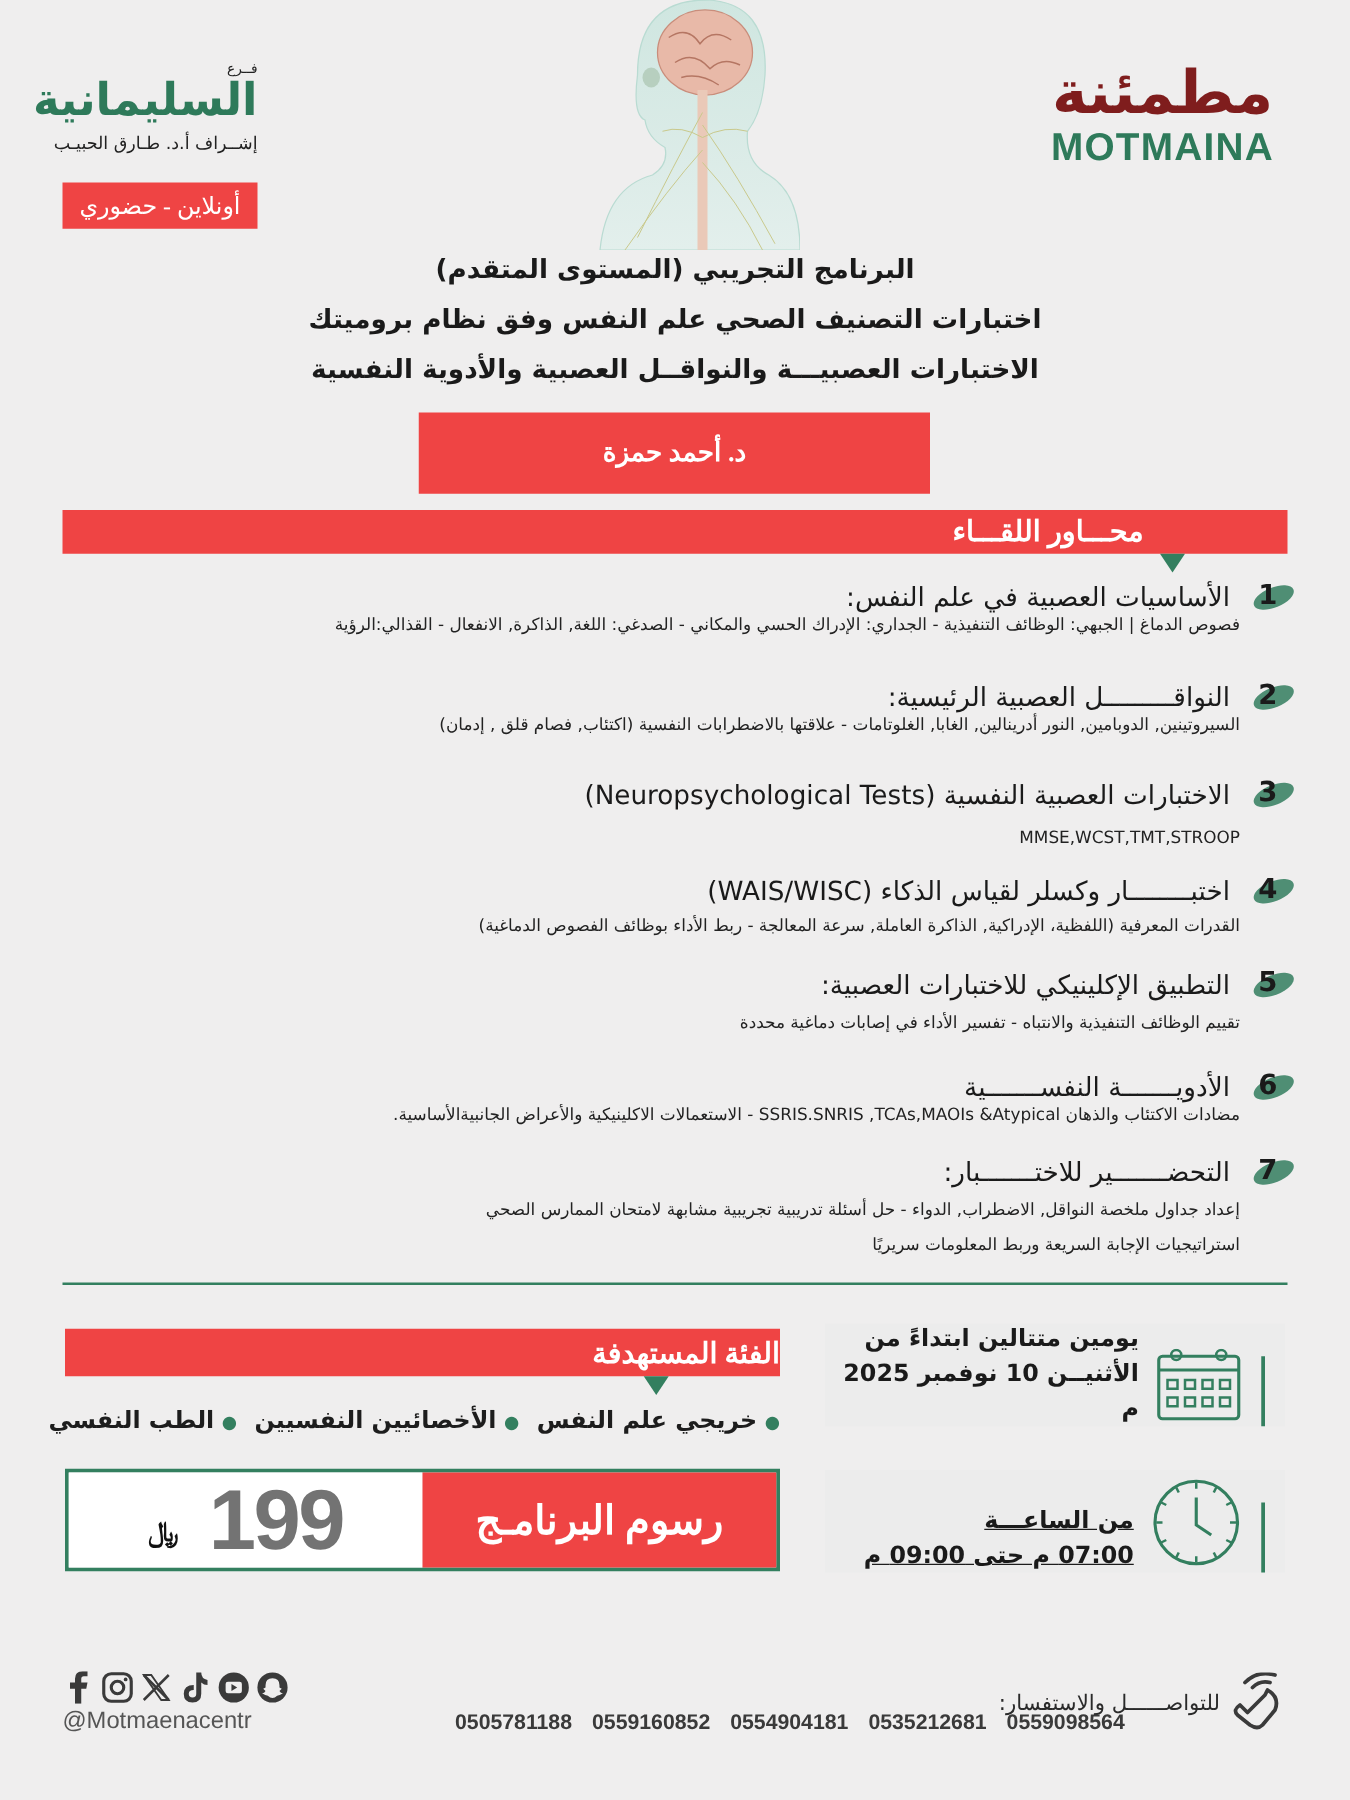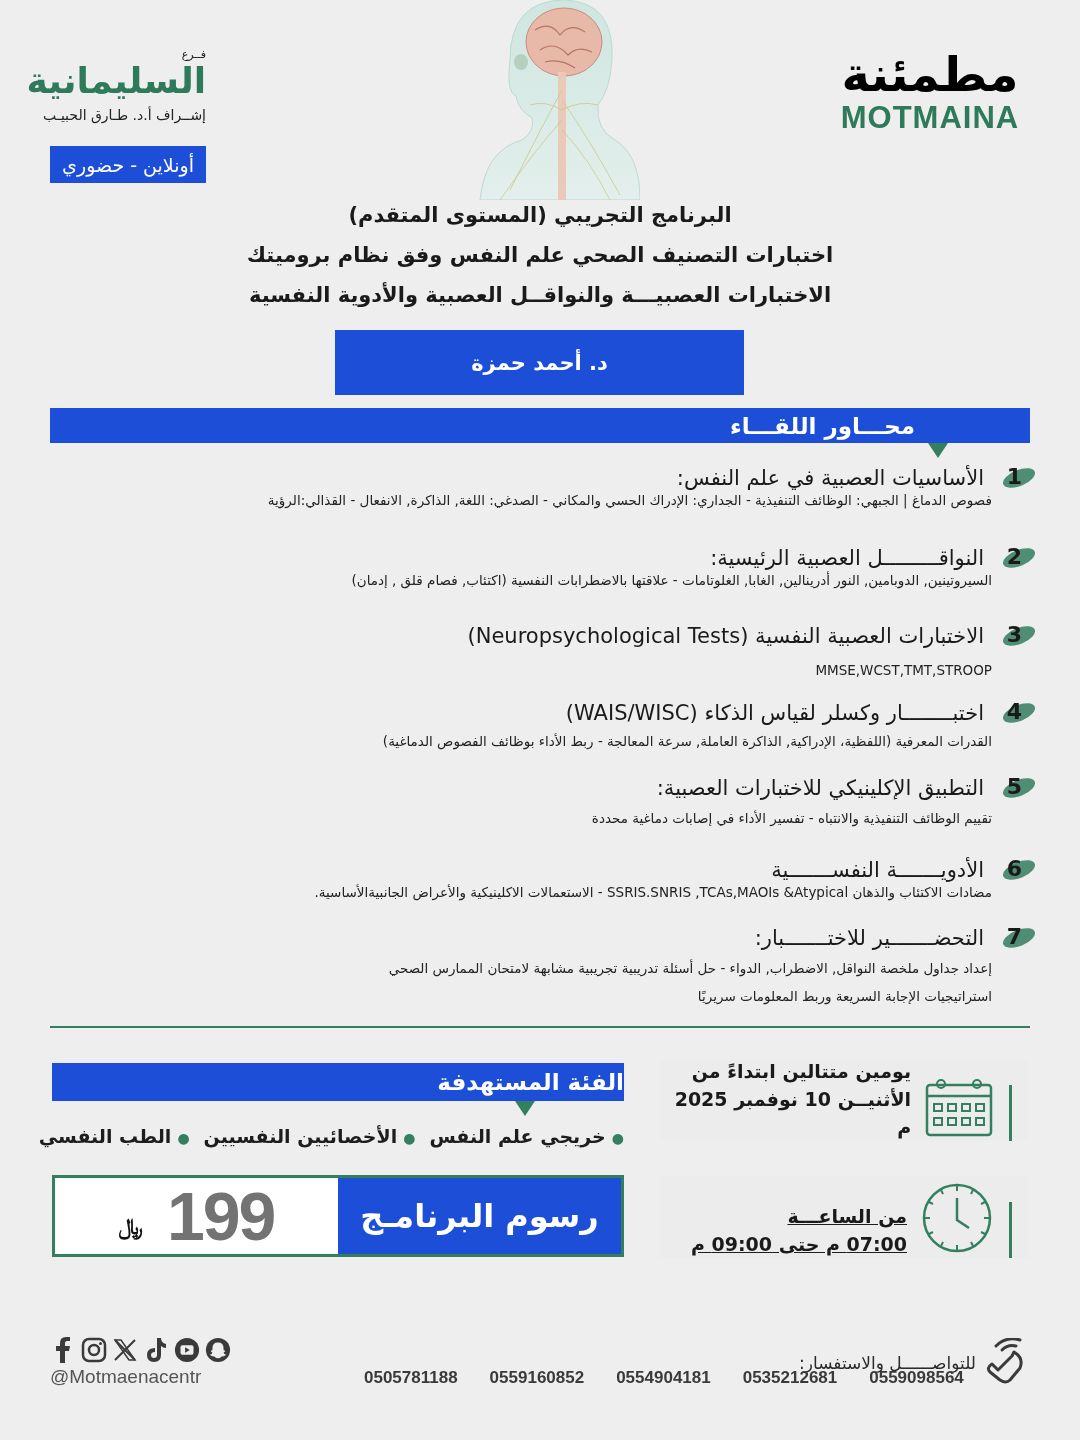--- a/index.html
+++ b/index.html
@@ -4,33 +4,33 @@
   <style>
     * { margin: 0; padding: 0; box-sizing: border-box; }
     html, body { width: 1080px; height: 1440px; overflow: hidden; }
     body {
       background: #efeeee;
       font-family: "DejaVu Sans", sans-serif;
       color: #1d1d1d;
       position: relative;
     }
     .abs { position: absolute; }
-    .green-bg { background: #1d4ed8; color: #ffffff; }
+    .green-bg { background: #ef4444; color: #ffffff; font-family: Liberation Serif, serif; }
 
     
     .branch { right: 874px; top: 48px; width: 200px; text-align: right; direction: rtl; }
     .branch-small { font-size: 11px; color: #222; }
     .branch-name { font-size: 36px; font-weight: bold; color: #2e7a5a; line-height: 40px; }
     .branch-sup { font-size: 14px; margin-top: 6px; color: #222; }
     .mode-badge { left: 50px; top: 146px; width: 156px; height: 37px; font-size: 19px;
       display: flex; align-items: center; justify-content: center; direction: rtl; }
 
     
     .logo { right: 50px; top: 48px; width: 200px; text-align: center; }
-    .logo-ar { font-size: 48px; font-weight: bold; color: #000000; line-height: 52px; direction: rtl; }
+    .logo-ar { font-size: 48px; font-weight: bold; color: #7f1d1d; line-height: 52px; direction: rtl; }
     .logo-en { font-size: 31px; font-weight: bold; color: #2e7a5a; letter-spacing: 1px; font-family: "Liberation Sans", sans-serif; }
 
     
     .illus { left: 440px; top: 0; width: 200px; height: 200px; }
 
     
     .titles { left: 150px; top: 195px; width: 780px; text-align: center; direction: rtl; }
     .titles div { font-size: 21px; font-weight: bold; line-height: 40px; color: #1a1a1a; }
     .presenter { left: 335px; top: 330px; width: 409px; height: 65px; font-size: 21px; font-weight: bold;
       display: flex; align-items: center; justify-content: center; direction: rtl; }
@@ -67,21 +67,21 @@
     .currency { font-size: 22px; font-weight: bold; color: #111; margin-top: 20px; }
 
     
     .sched { right: 52px; width: 368px; height: 82px; background: #ececec; display: flex; align-items: flex-end; direction: rtl; }
     .sched-bar { width: 3px; height: 56px; background: #337f5f; margin-right: 16px; margin-left: 16px; }
     .sched-text { font-size: 19px; font-weight: bold; line-height: 28px; color: #1a1a1a; margin-right: 14px; }
 
     
     .contact { right: 50px; top: 1338px; direction: rtl; display: flex; align-items: center; gap: 8px; }
     .contact-label { font-size: 17px; color: #2a2a2a; }
-    .phones { left: 364px; top: 1368px; display: flex; gap: 32px; font-size: 17px; font-weight: bold; color: #3a3a3a; font-family: "Liberation Sans", sans-serif; }
+    .phones { left: 364px; top: 1368px; display: flex; gap: 16px; font-size: 17px; font-weight: bold; color: #3a3a3a; font-family: "Liberation Sans", sans-serif; }
     .socials { left: 50px; top: 1337px; display: flex; gap: 5px; align-items: center; }
     .social { width: 26px; height: 26px; color: #3a3a3a; display: flex; align-items: center; justify-content: center; }
     .handle { left: 50px; top: 1366px; font-size: 19px; color: #555; font-family: "Liberation Sans", sans-serif; }
   </style>
 </head>
 <body>
 
 <div class="abs illus">
   <svg width="200" height="200" viewBox="0 0 200 200">
     <defs>

